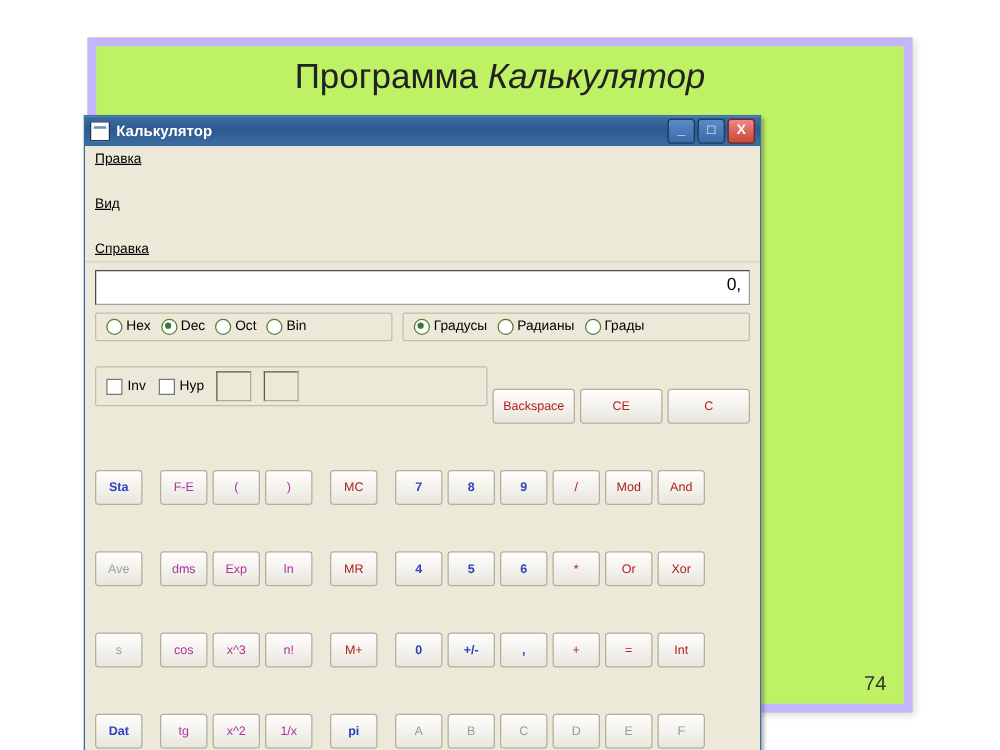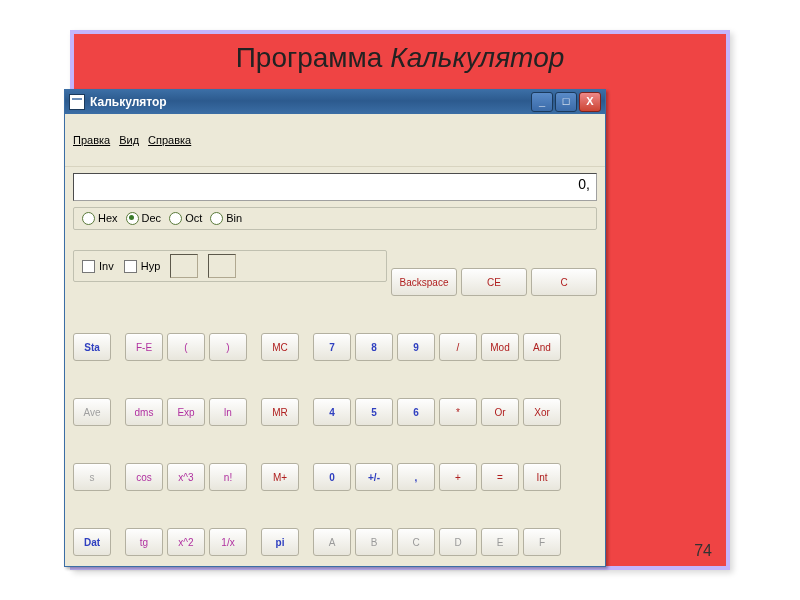--- a/index.html
+++ b/index.html
@@ -10,23 +10,23 @@
     height: 600px;
     position: relative;
     overflow: hidden;
   }
   .slide {
     position: absolute;
     top: 30px;
     left: 70px;
     right: 70px;
     bottom: 30px;
-    border: 4px solid #c4b5fd;
+    border: 7px solid #c4b5fd;
     box-shadow: 3px 3px 6px rgba(0,0,0,0.15);
-    background: #ef4444;
+    background: #bef264;
   }
   .slide-title {
     font-size: 28px;
     text-align: center;
     margin: 8px 0 12px 0;
     color: #222;
   }
   .slide-title em { font-style: italic; }
   .slide-number {
     position: absolute;
@@ -81,25 +81,26 @@
     text-align: center;
     font-family: Arial, sans-serif;
   }
   .win-btn.close {
     background: linear-gradient(#e88, #c43);
     border-color: #7a2;
     border-color: #7a221d;
   }
   .menubar {
     display:flex;
-    gap: 9px;
-    padding: 20px 8px;
+    gap: 24px;
+    padding: 4px 8px;
     font-size: 11px;
     background:#ece9d8;
     border-bottom: 1px solid #d8d4c0;
+    flex-direction: column;
   }
   .menubar span { text-decoration: underline; text-decoration-color: transparent; }
   .menubar .u { text-decoration: underline; }
   .win-body {
     padding: 6px 8px 10px 8px;
   }
   .display {
     background: #fff;
     border: 1px inset #a0a0a0;
     height: 22px;
@@ -213,20 +214,34 @@
             </label>
           <label class="radio">
               <span class="rdot"></span>
               <span>Oct</span>
             </label>
           <label class="radio">
               <span class="rdot"></span>
               <span>Bin</span>
             </label>
         </div>
+        <div class="groupbox" style="flex:1.3">
+          <label class="radio">
+              <span class="rdot sel"></span>
+              <span>Градусы</span>
+            </label>
+          <label class="radio">
+              <span class="rdot"></span>
+              <span>Радианы</span>
+            </label>
+          <label class="radio">
+              <span class="rdot"></span>
+              <span>Грады</span>
+            </label>
+        </div>
       </div>
 
       <div class="top-clear-row">
         <div class="left">
           <span class="label-chk">
               <span class="chk"></span>
               <span>Inv</span>
             </span>
           <span class="label-chk">
               <span class="chk"></span>

